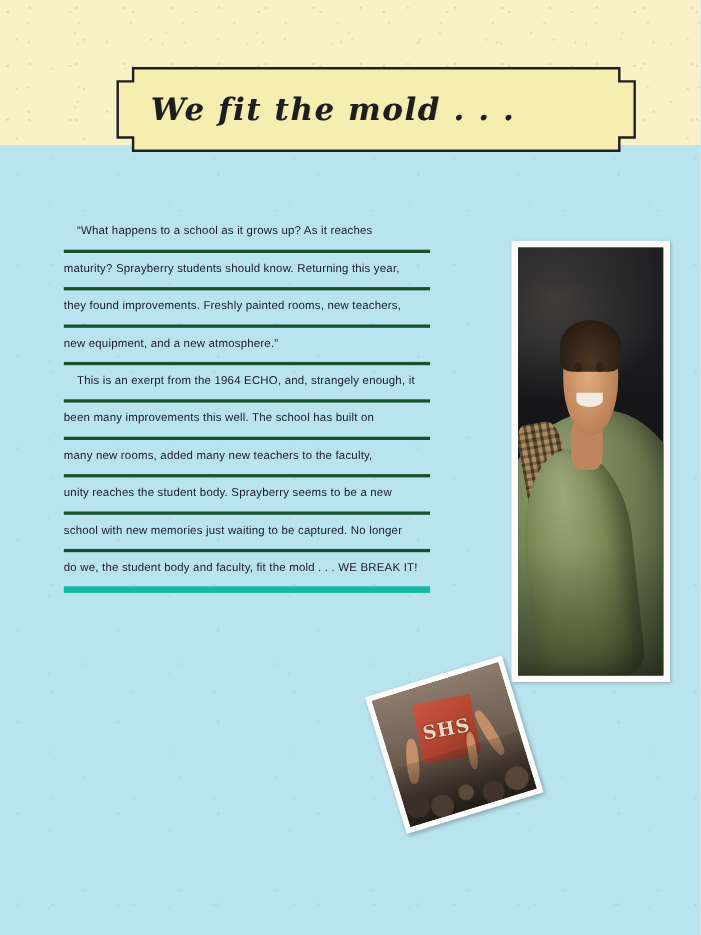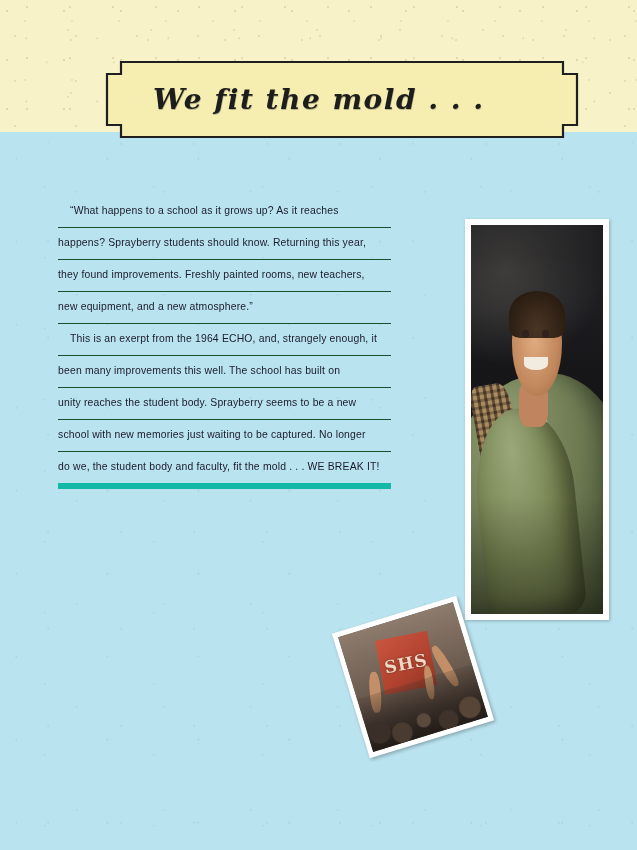--- a/index.html
+++ b/index.html
@@ -81,21 +81,21 @@
     width: 478px;
     height: 83px;
   }
   .banner-svg {
     position: absolute;
     left: 0;
     top: 0;
   }
   .banner-title {
     position: absolute;
-    left: 16px;
+    left: 0;
     top: 0;
     width: 478px;
     height: 83px;
     display: flex;
     align-items: center;
     justify-content: flex-start;
     padding-left: 34px;
     box-sizing: border-box;
     font-family: "DejaVu Serif", serif;
     font-style: italic;
@@ -117,21 +117,21 @@
     margin: 0 0 0 0;
     font-family: "Liberation Sans", sans-serif;
     font-size: 10.4px;
     color: #1a1a2a;
     line-height: 31px;
     text-align: justify;
     letter-spacing: .18px;
   }
   .copy p .line {
     display: block;
-    border-bottom: 1px solid #14532d;
+    border-bottom: 3px solid #14532d;
     height: 31px;
     line-height: 29px;
     white-space: nowrap;
   }
   .copy p .line.indent {
     text-indent: 12px;
   }
   .copy p .line.last {
     border-bottom: 6px solid #14b8a6;
   }
@@ -363,27 +363,28 @@
   <div class="banner-wrap">
     <svg class="banner-svg" width="478" height="83" viewBox="0 0 478 83">
       <path d="M18,4 L460,4 L460,16 L474,16 L474,67 L460,67 L460,79 L18,79 L18,67 L4,67 L4,16 L18,16 Z" fill="#f6eeb0" stroke="#1f1f1f" stroke-width="2.2" stroke-linejoin="miter"></path>
     </svg>
     <div class="banner-title">We fit the mold . . .</div>
   </div>
 
   <div class="copy">
     <p>
       <span class="line indent">“What happens to a school as it grows up? As it reaches</span>
-      <span class="line">happens? Sprayberry students should know. Returning this year,</span>
+      <span class="line">maturity? Sprayberry students should know. Returning this year,</span>
       <span class="line">they found improvements. Freshly painted rooms, new teachers,</span>
       <span class="line">new equipment, and a new atmosphere.”</span>
     </p>
     <p>
       <span class="line indent">This is an exerpt from the 1964 ECHO, and, strangely enough, it</span>
       <span class="line">been many improvements this well. The school has built on</span>
+      <span class="line">many new rooms, added many new teachers to the faculty,</span>
       <span class="line">unity reaches the student body. Sprayberry seems to be a new</span>
       <span class="line">school with new memories just waiting to be captured. No longer</span>
       <span class="line last">do we, the student body and faculty, fit the mold . . . WE BREAK IT!</span>
     </p>
   </div>
 
   <div class="photo-portrait">
     <div class="img">
       <div class="pp-bg"></div>
       <div class="pp-wallglow"></div>

